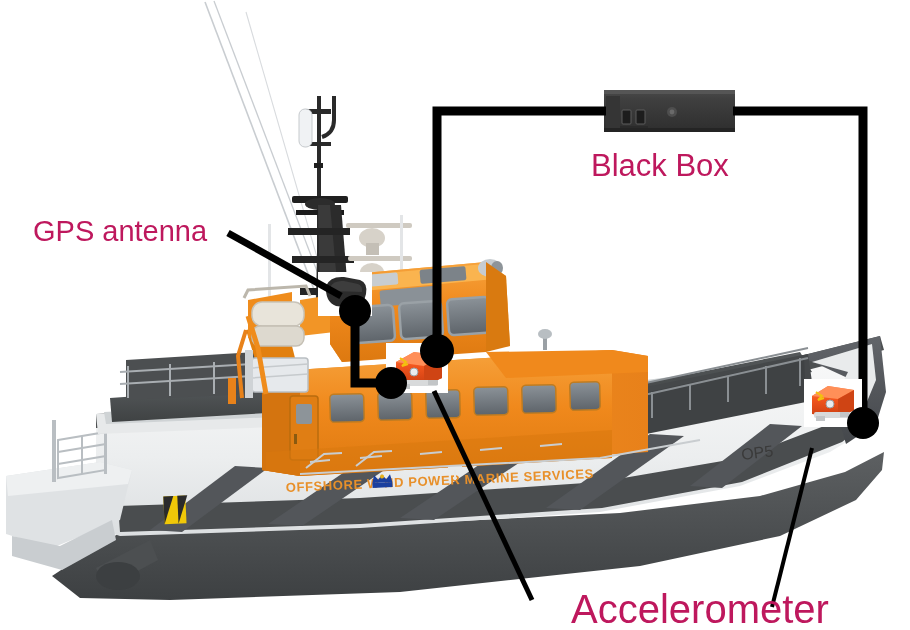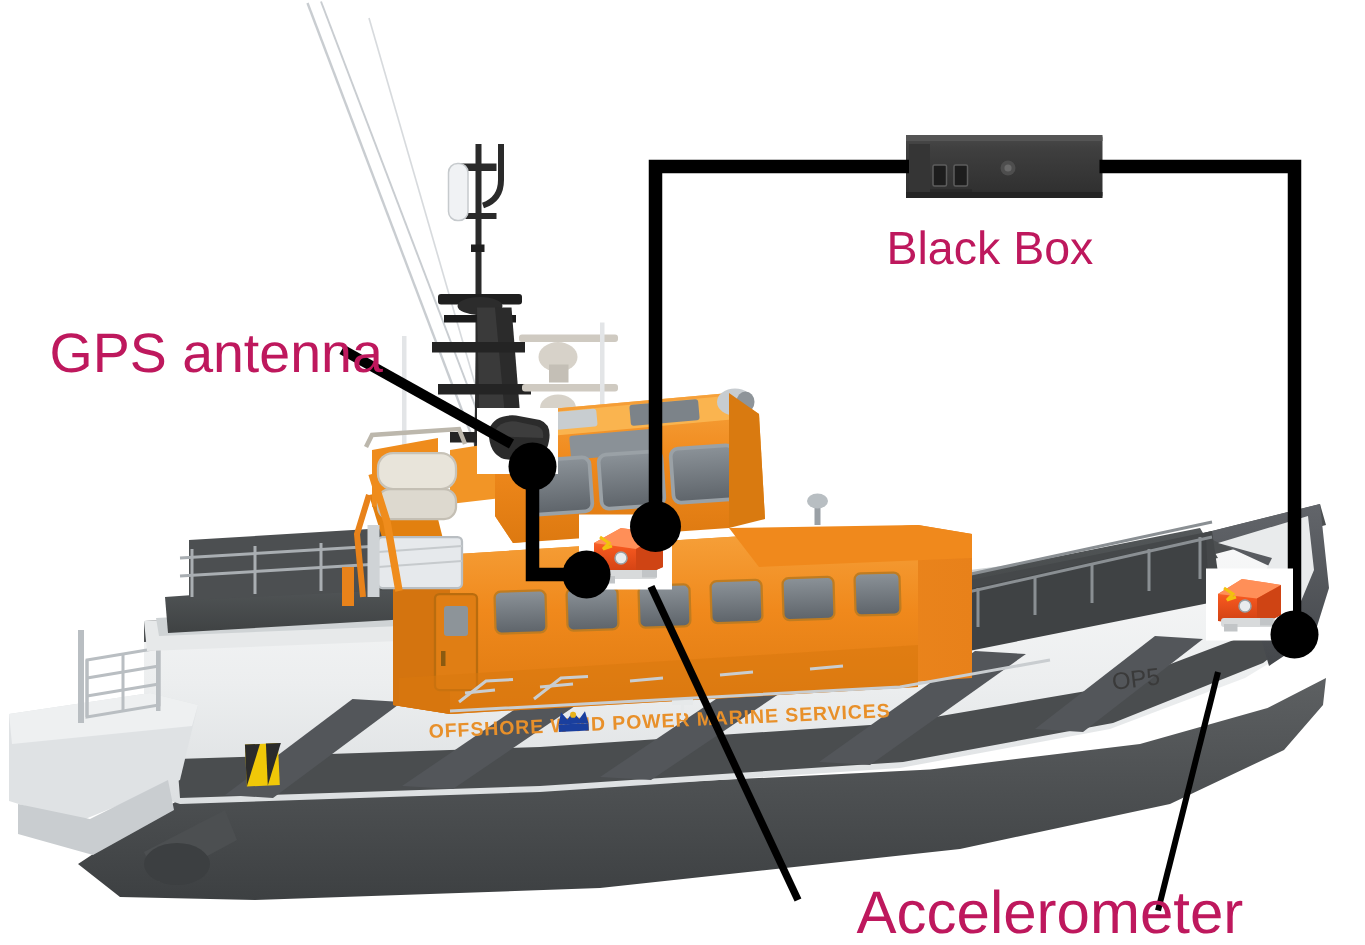--- a/index.html
+++ b/index.html
@@ -1,20 +1,20 @@
 <!DOCTYPE html>
 <html><head>
 <meta charset="utf-8">
 <style>
   html,body{margin:0;padding:0;background:#ffffff;}
   body{width:910px;height:630px;overflow:hidden;font-family:"Liberation Sans",sans-serif;}
   #stage{position:relative;width:910px;height:630px;background:#ffffff;}
   #stage svg{position:absolute;left:0;top:0;}
   .lbl{position:absolute;color:#be185d;font-family:"Liberation Sans",sans-serif;white-space:nowrap;}
-  #lbl-gps{left:33px;top:215px;font-size:37px;}
+  #lbl-gps{left:33px;top:215px;font-size:29px;}
   #lbl-bb{left:591px;top:148px;font-size:31px;}
   #lbl-acc{left:571px;top:587px;font-size:40px;}
 </style>
 </head>
 <body>
 
 <div id="stage">
 
 <svg width="910" height="630" viewBox="0 0 910 630">
   <defs>

